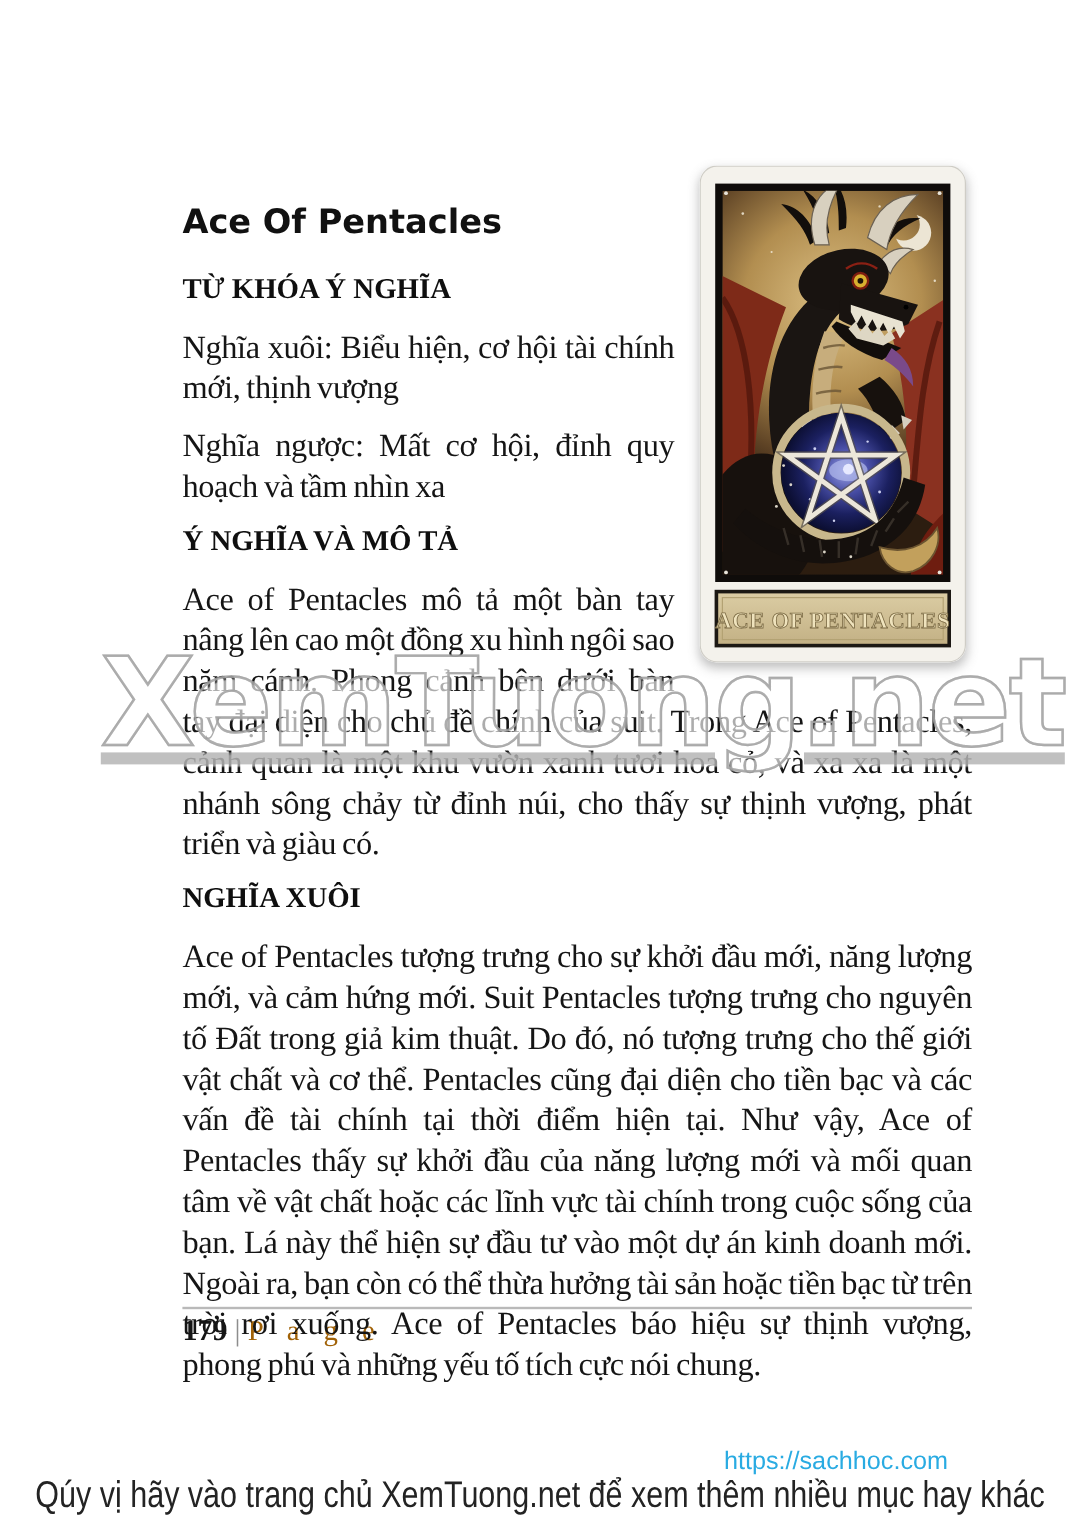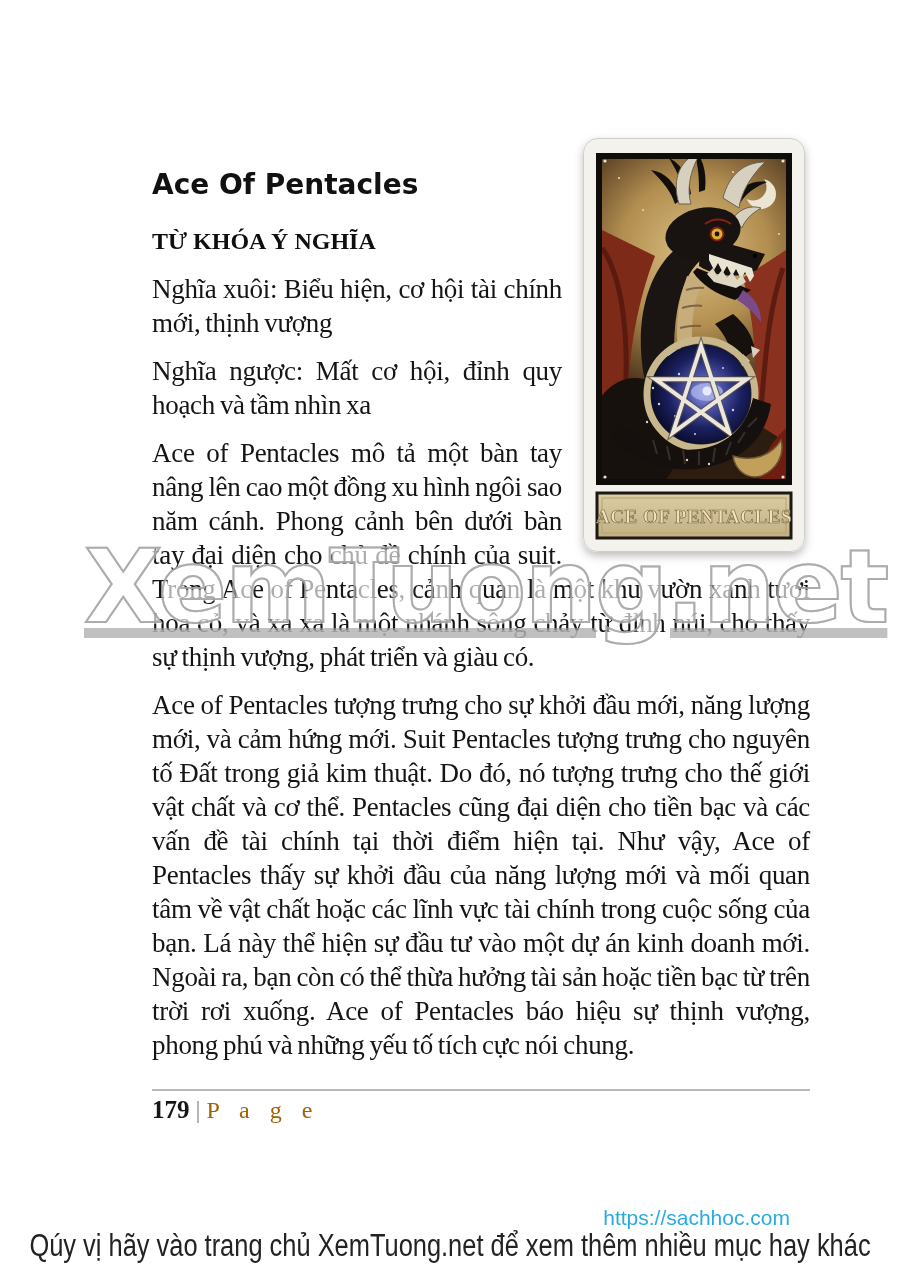--- a/index.html
+++ b/index.html
@@ -70,22 +70,24 @@
 
   <div class="content">
     <div class="card-wrap-spacer"></div>
 
     <h1 class="doc-title">Ace Of Pentacles</h1>
 
     <h2 class="sec-heading">TỪ KHÓA Ý NGHĨA</h2>
     <p class="body-p">Nghĩa xuôi: Biểu hiện, cơ hội tài chính mới, thịnh vượng</p>
     <p class="body-p">Nghĩa ngược: Mất cơ hội, đỉnh quy hoạch và tầm nhìn xa</p>
 
+    <h2 class="sec-heading">Ý NGHĨA VÀ MÔ TẢ</h2>
     <p class="body-p">Ace of Pentacles mô tả một bàn tay nâng lên cao một đồng xu hình ngôi sao năm cánh. Phong cảnh bên dưới bàn tay đại diện cho chủ đề chính của suit. Trong Ace of Pentacles, cảnh quan là một khu vườn xanh tươi hoa cỏ, và xa xa là một nhánh sông chảy từ đỉnh núi, cho thấy sự thịnh vượng, phát triển và giàu có.</p>
 
+    <h2 class="sec-heading">NGHĨA XUÔI</h2>
     <p class="body-p">Ace of Pentacles tượng trưng cho sự khởi đầu mới, năng lượng mới, và cảm hứng mới. Suit Pentacles tượng trưng cho nguyên tố Đất trong giả kim thuật. Do đó, nó tượng trưng cho thế giới vật chất và cơ thể. Pentacles cũng đại diện cho tiền bạc và các vấn đề tài chính tại thời điểm hiện tại. Như vậy, Ace of Pentacles thấy sự khởi đầu của năng lượng mới và mối quan tâm về vật chất hoặc các lĩnh vực tài chính trong cuộc sống của bạn. Lá này thể hiện sự đầu tư vào một dự án kinh doanh mới. Ngoài ra, bạn còn có thể thừa hưởng tài sản hoặc tiền bạc từ trên trời rơi xuống. Ace of Pentacles báo hiệu sự thịnh vượng, phong phú và những yếu tố tích cực nói chung.</p>
   </div>
 
   <div class="watermark">XemTuong.net</div>
 
   <div class="tarot-card">
     <svg width="222" height="414" viewBox="0 0 222 414" xmlns="http://www.w3.org/2000/svg">
       <defs>
         <radialGradient id="bgGold" gradientUnits="userSpaceOnUse" cx="111" cy="115" r="165">
           <stop offset="0" stop-color="#dcc084"></stop>

